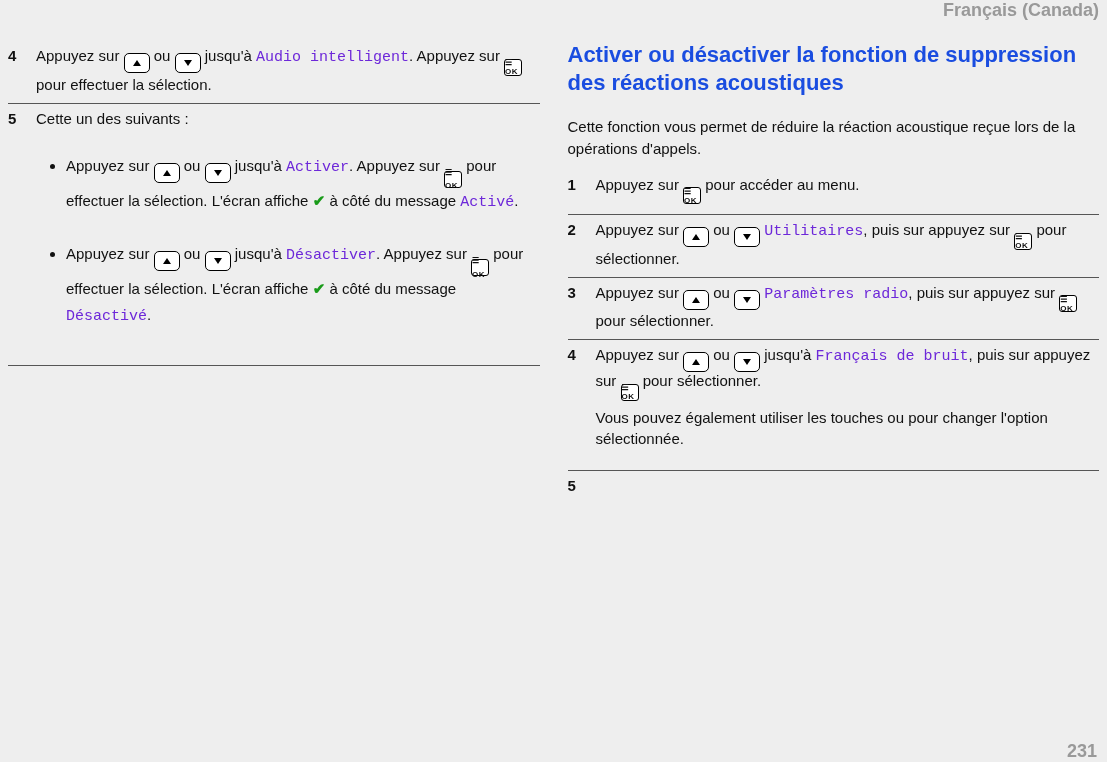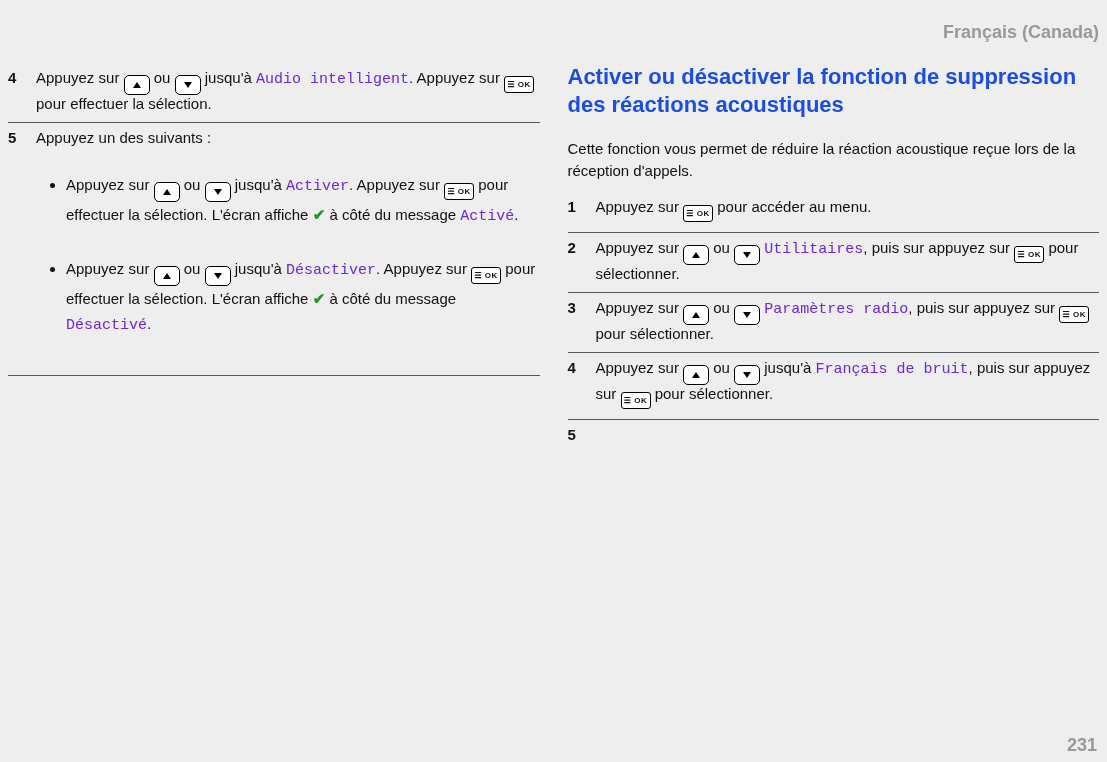--- a/index.html
+++ b/index.html
@@ -1,35 +1,35 @@
 <!DOCTYPE html>
 <html><head>
 <meta charset="utf-8">
 <style>
   *{box-sizing:border-box}
   body{margin:0;background:#eee;font-family:Helvetica,Arial,sans-serif;font-size:15px;color:#111}
-  .page{width:1107px;height:762px;background:#eee;position:relative;padding:22px 8px 0 8px}
+  .page{width:1107px;height:762px;background:#eee;position:relative;padding:0 8px 0 8px}
   .hdr{text-align:right;color:#999;font-weight:bold;font-size:18px;margin:0 0 20px 0}
   .cols{display:flex;gap:28px}
   .col{flex:1 1 0;min-width:0}
   h2.sect{color:#1a4de0;font-size:22px;font-weight:bold;line-height:1.25;margin:0 0 20px 0}
   p{margin:6px 0 10px 0;line-height:1.45}
   .step{display:flex;gap:10px;padding:6px 0 10px 0;border-bottom:1px solid #555}
   .step.nob{border-bottom:none}
   .step-num{font-weight:bold;width:18px;flex:none}
   .step-body{flex:1}
   .mono{font-family:"Courier New",monospace;color:#6d28d9;font-size:15px}
-  .keyok{display:inline-flex;vertical-align:-4px;border:1.5px solid #000;border-radius:3px;width:30px;height:17px;align-items:center;justify-content:center;background:#fff}
+  .keyok{display:inline-flex;vertical-align:-4px;border:1.5px solid #000;border-radius:3px;width:18px;height:17px;align-items:center;justify-content:center;background:#fff}
   .keyok span{font-size:8px;font-weight:bold;letter-spacing:.5px}
   .keyud{display:inline-flex;vertical-align:-6px;border:1.5px solid #000;border-radius:5px;width:26px;height:20px;align-items:center;justify-content:center;background:#fff}
   .keyud svg{width:10px;height:8px}
   .check{display:inline-block;color:#1a9b1a;font-weight:bold}
   ul.b{list-style:disc;padding-left:30px;margin:6px 0}
   ul.b li{margin:26px 0;line-height:1.7}
-  .pgnum{position:absolute;right:10px;bottom:6px;color:#999;font-weight:bold;font-size:18px}
+  .pgnum{position:absolute;right:10px;bottom:0;color:#999;font-weight:bold;font-size:18px}
 </style>
 </head>
 <body>
 
 <div class="page">
   <div class="hdr">Français (Canada)</div>
 
   <div class="cols">
 
     <div class="col">
@@ -54,21 +54,21 @@
           <span class="keyok">
               <span>☰ OK</span>
             </span>
           <span>pour effectuer la sélection.</span>
         </div>
       </div>
 
       <div class="step">
         <div class="step-num">5</div>
         <div class="step-body">
-          <span>Appuyez un des suivants :</span>
+          <span>Cette un des suivants :</span>
           <ul class="b">
             <li>
               <span>Appuyez sur</span>
               <span class="keyud">
                   <svg viewBox="0 0 10 8">
                     <polygon points="5,1 9,7 1,7" fill="#000"></polygon>
                   </svg>
                 </span>
               <span>ou</span>
               <span class="keyud">
@@ -112,21 +112,21 @@
               <span class="mono">Désactivé</span><span>.</span>
             </li>
           </ul>
         </div>
       </div>
 
     </div>
 
     <div class="col">
       <h2 class="sect">Activer ou désactiver la fonction de suppression des réactions acoustiques</h2>
-      <p>Cette fonction vous permet de réduire la réaction acoustique reçue lors de la réception d'appels.</p>
+      <p>Cette fonction vous permet de réduire la réaction acoustique reçue lors de la opérations d'appels.</p>
 
       <div class="step">
         <div class="step-num">1</div>
         <div class="step-body">
           <span>Appuyez sur</span>
           <span class="keyok">
               <span>☰ OK</span>
             </span>
           <span>pour accéder au menu.</span>
         </div>
@@ -192,20 +192,21 @@
               <svg viewBox="0 0 10 8">
                 <polygon points="1,1 9,1 5,7" fill="#000"></polygon>
               </svg>
             </span>
           <span>jusqu'à</span>
           <span class="mono">Français de bruit</span><span>, puis sur appuyez sur</span>
           <span class="keyok">
               <span>☰ OK</span>
             </span>
           <span>pour sélectionner.</span>
+          <p>Vous pouvez également utiliser les touches ou pour changer l'option sélectionnée.</p>
         </div>
       </div>
 
       <div class="step nob">
         <div class="step-num">5</div>
       </div>
 
     </div>
   </div>
 

